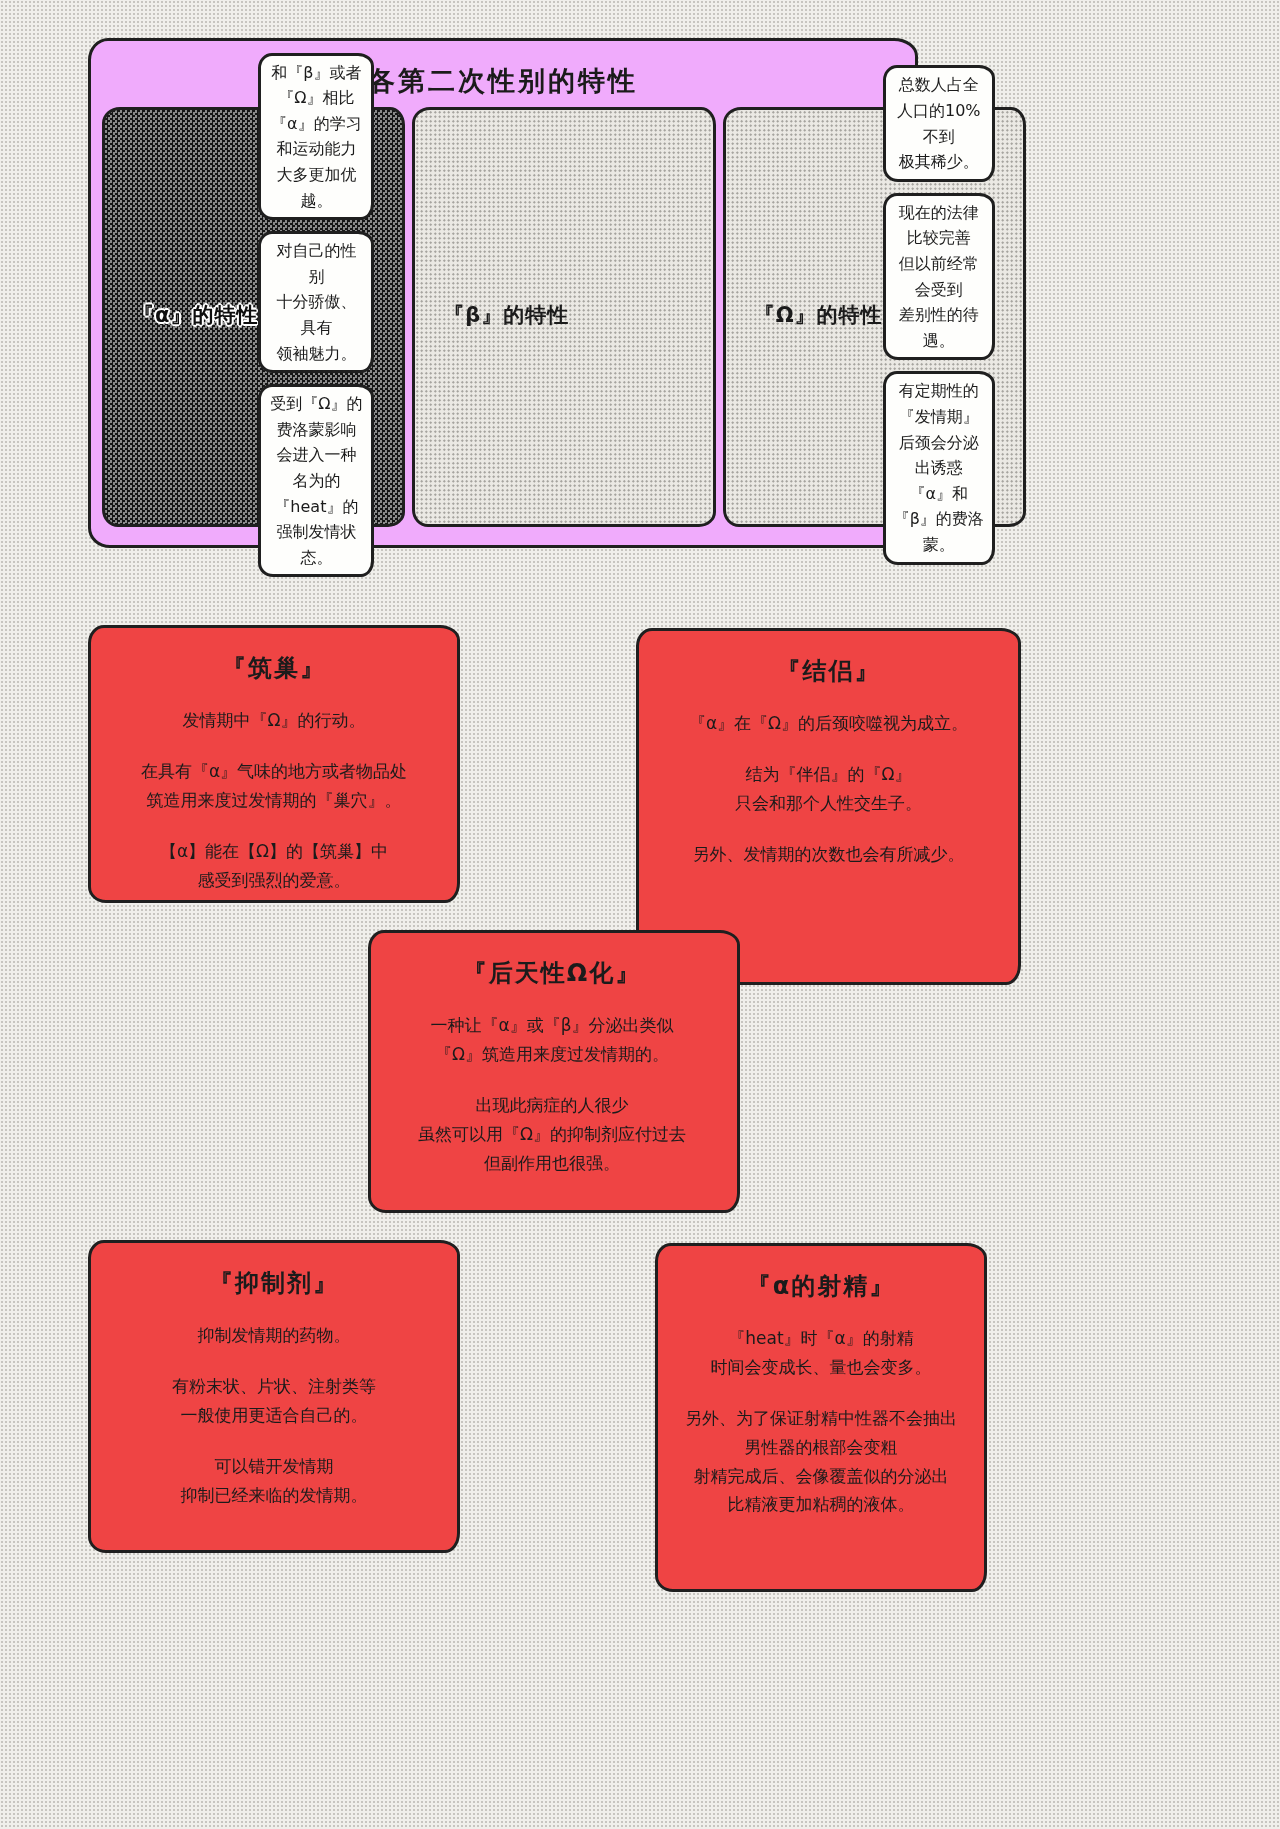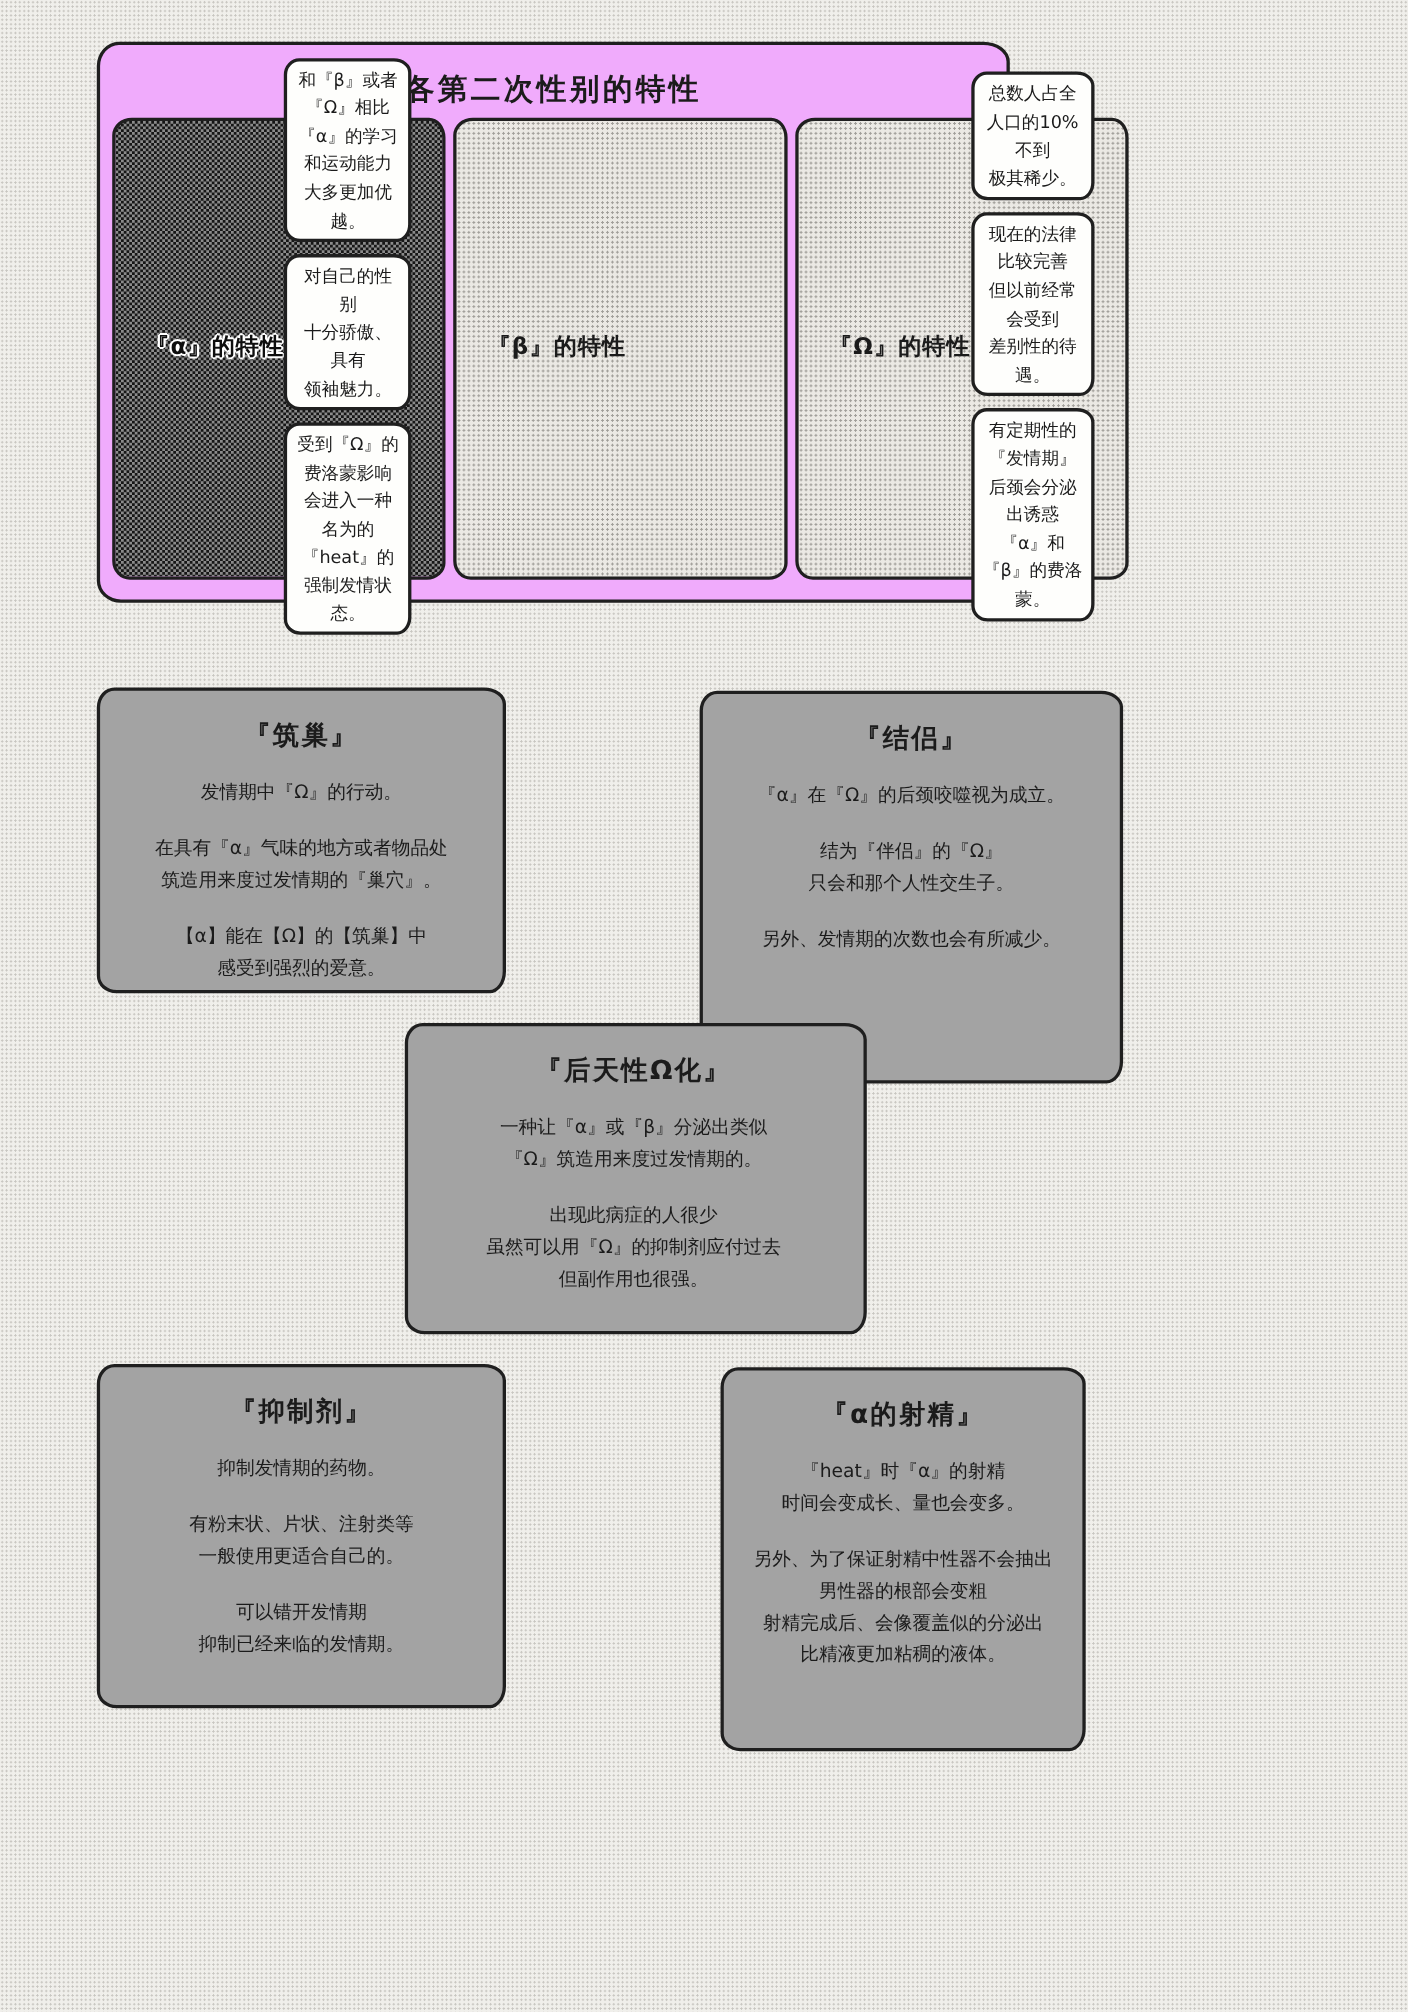--- a/index.html
+++ b/index.html
@@ -98,21 +98,21 @@
     text-align: center;
     white-space: pre-line;
     font-size: 16px;
     line-height: 1.6;
     padding: 4px 8px;
   }
 
   
   .card {
     position: absolute;
-    background: #a3a3a3;
+    background: #ef4444;
     border: 3px solid #1f1f1f;
     border-radius: 16px 20px 15px 18px / 18px 15px 20px 16px;
     text-align: center;
     padding: 24px 16px 12px;
   }
 
   .card-title {
     font-size: 24px;
     font-weight: bold;
     letter-spacing: 2px;
@@ -121,21 +121,21 @@
 
   .card-p {
     white-space: pre-line;
     font-size: 17px;
     line-height: 1.7;
     margin-bottom: 22px;
   }
 
   #card-nesting      { left: 88px;  top: 625px;  width: 372px; height: 278px; }
   #card-pair-bond    { left: 636px; top: 628px;  width: 385px; height: 357px; }
-  #card-acquired     { left: 368px; top: 930px;  width: 420px; height: 283px; padding-left: 12px; }
+  #card-acquired     { left: 368px; top: 930px;  width: 372px; height: 283px; padding-left: 12px; }
   #card-suppressant  { left: 88px;  top: 1240px; width: 372px; height: 313px; }
   #card-ejaculation  { left: 655px; top: 1243px; width: 332px; height: 349px; }
 </style>
 </head>
 <body>
 
 <section class="top-panel">
   <h1 class="panel-title">各第二次性别的特性</h1>
 
   <div class="cols">

